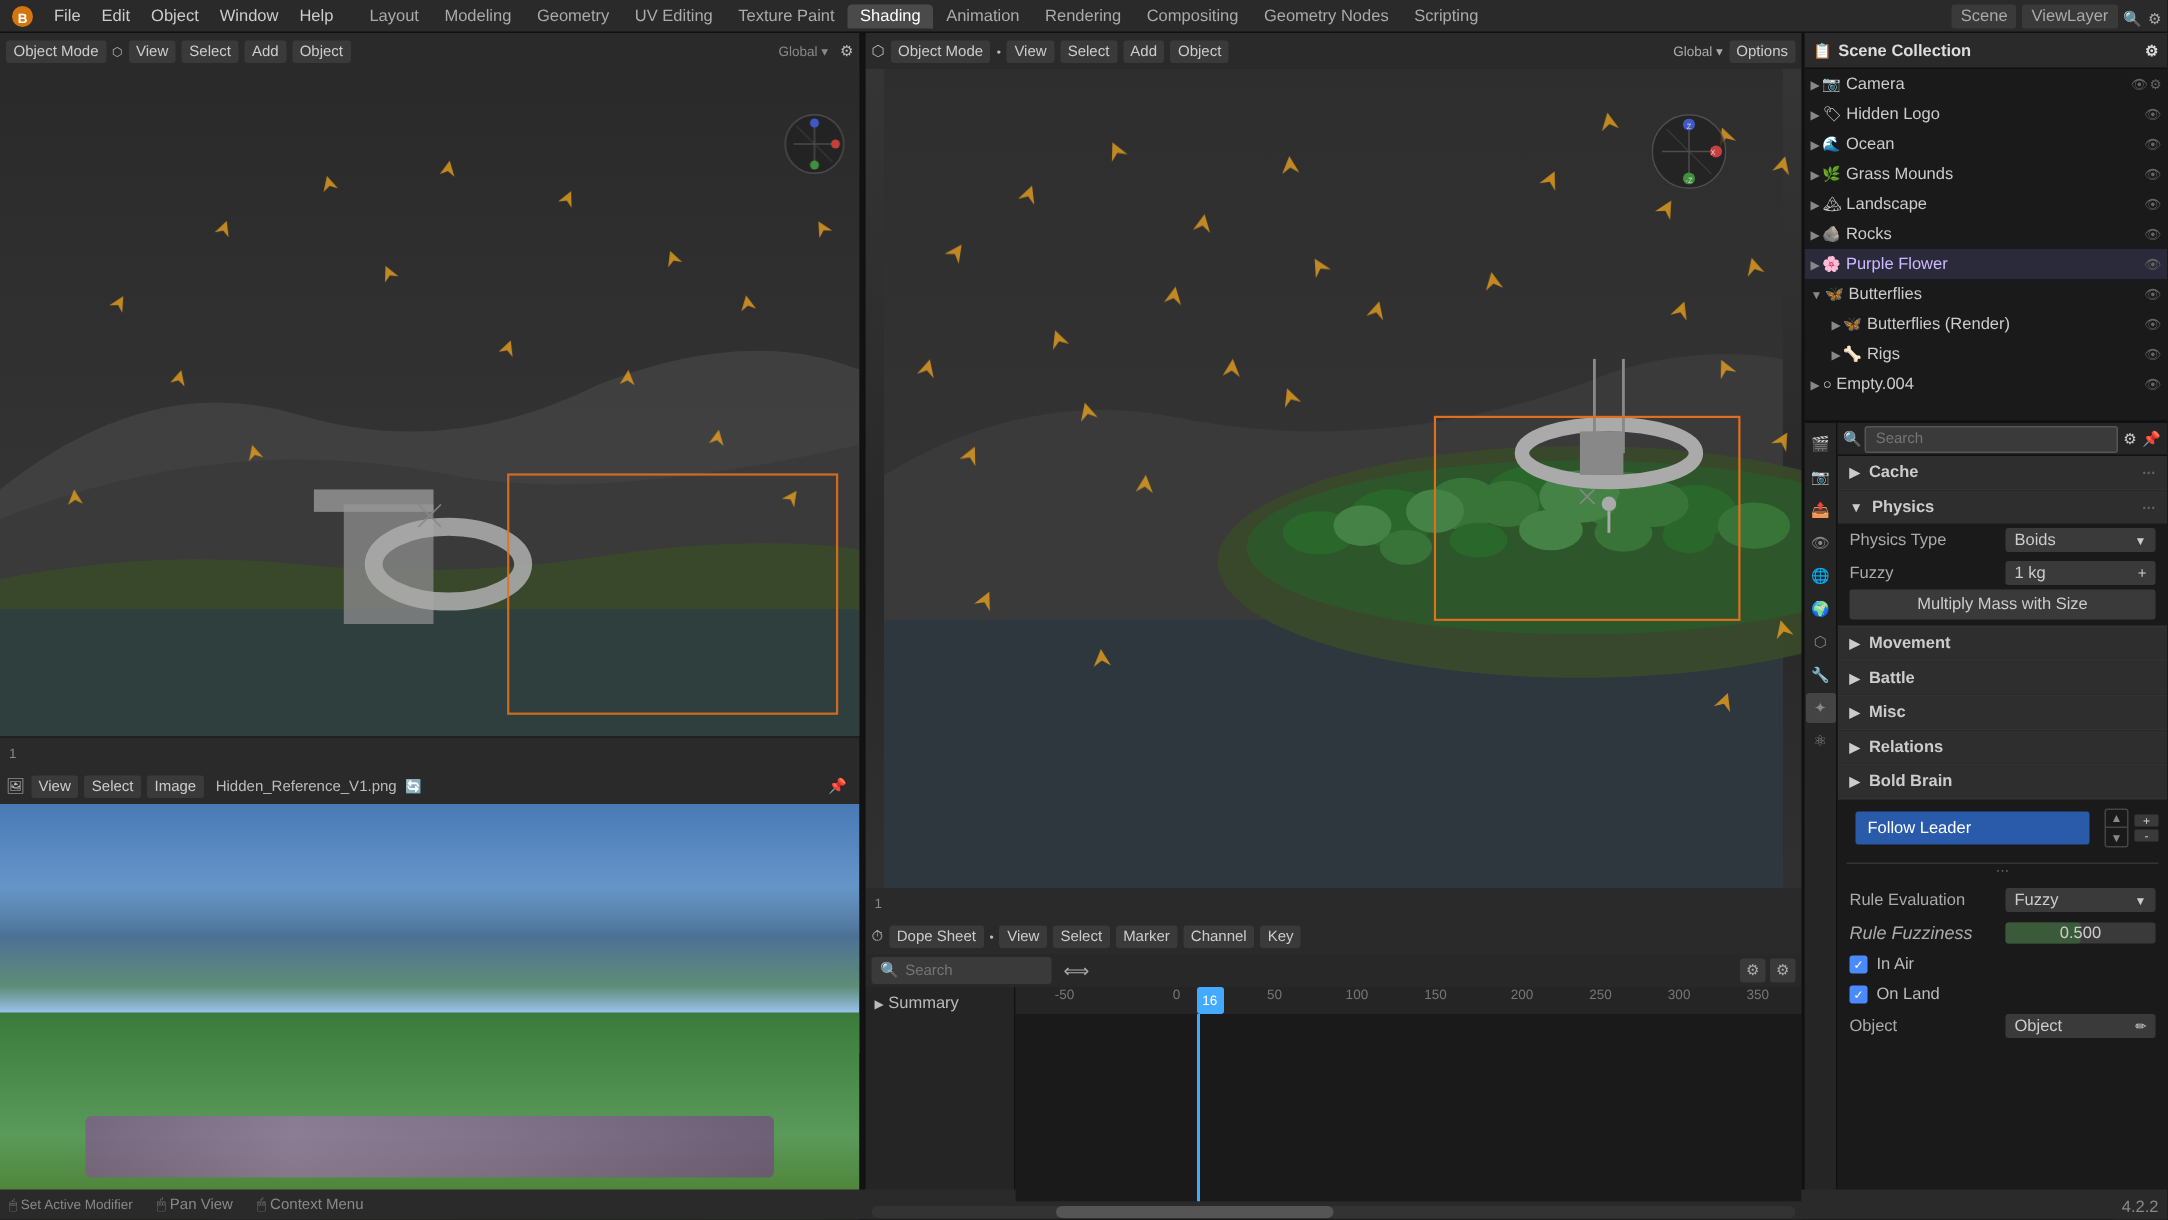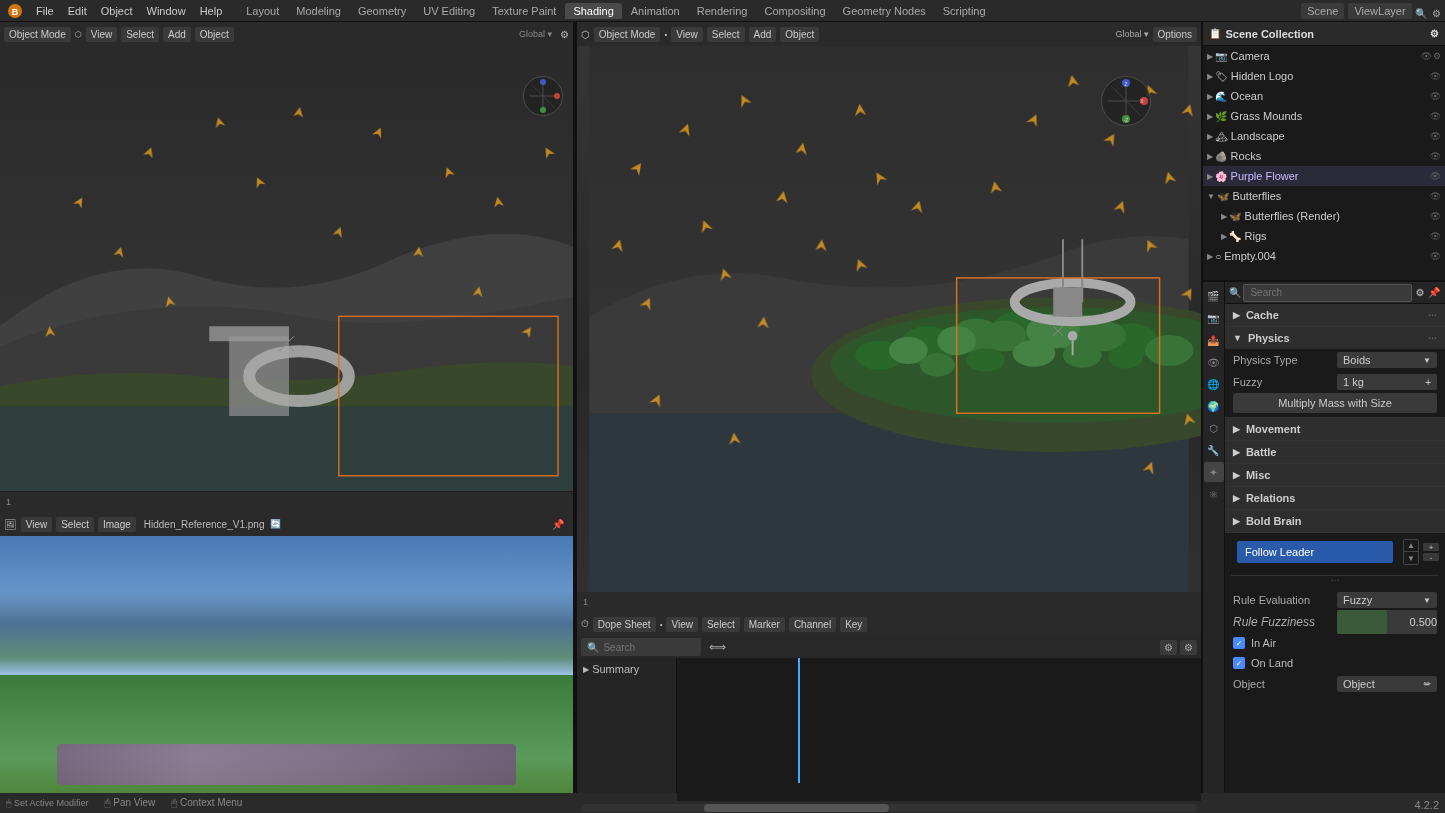--- a/index.html
+++ b/index.html
@@ -410,27 +410,27 @@
     .prop-slider-row {
       height: 22px;
       display: flex;
       align-items: center;
       padding: 0 8px;
       gap: 4px;
     }
     .prop-slider-label { flex: 0 0 100px; color: #aaa; font-size: 12px; font-style: italic; }
     .prop-slider-value {
       flex: 1;
-      height: 24px;
+      height: 14px;
       background: #3a3a3a;
       border-radius: 2px;
       position: relative;
       display: flex;
       align-items: center;
-      justify-content: flex-end;
+      justify-content: center;
       font-size: 11px;
       color: #ccc;
     }
     .prop-slider-fill {
       position: absolute;
       left: 0; top: 0; bottom: 0;
       width: 50%;
       background: #3a5a3a;
       border-radius: 2px;
     }
@@ -872,20 +872,37 @@
 
           <div class="dope-channels">
             <div class="dope-channel-item">
               <span style="font-size:8px;margin-right:3px;">▶</span>
               <span>Summary</span>
             </div>
           </div>
 
           <div class="dope-timeline">
 
+            <div class="timeline-ruler">
+              <div style="position:relative;width:100%;height:100%;">
+                <span class="timeline-mark" style="left:5%;">-50</span>
+                <span class="timeline-mark" style="left:20%;">0</span>
+                <span class="timeline-mark" style="left:32%;">50</span>
+                <span class="timeline-mark" style="left:42%;">100</span>
+                <span class="timeline-mark" style="left:52%;">150</span>
+                <span class="timeline-mark" style="left:63%;">200</span>
+                <span class="timeline-mark" style="left:73%;">250</span>
+                <span class="timeline-mark" style="left:83%;">300</span>
+                <span class="timeline-mark" style="left:93%;">350</span>
+
+                <div style="position:absolute;left:23%;top:0;bottom:0;width:18px;height:18px;background:#4af;display:flex;align-items:center;justify-content:center;font-size:9px;color:#fff;border-radius:2px;">
+                  <span>16</span>
+                </div>
+              </div>
+            </div>
 
             <div style="position:relative;height:calc(100% - 18px);">
               <div class="playhead" style="left:23%;"></div>
             </div>
           </div>
         </div>
 
         <div class="dope-scrollbar">
           <div class="dope-scrollbar-track">
             <div class="dope-scrollbar-thumb"></div>

